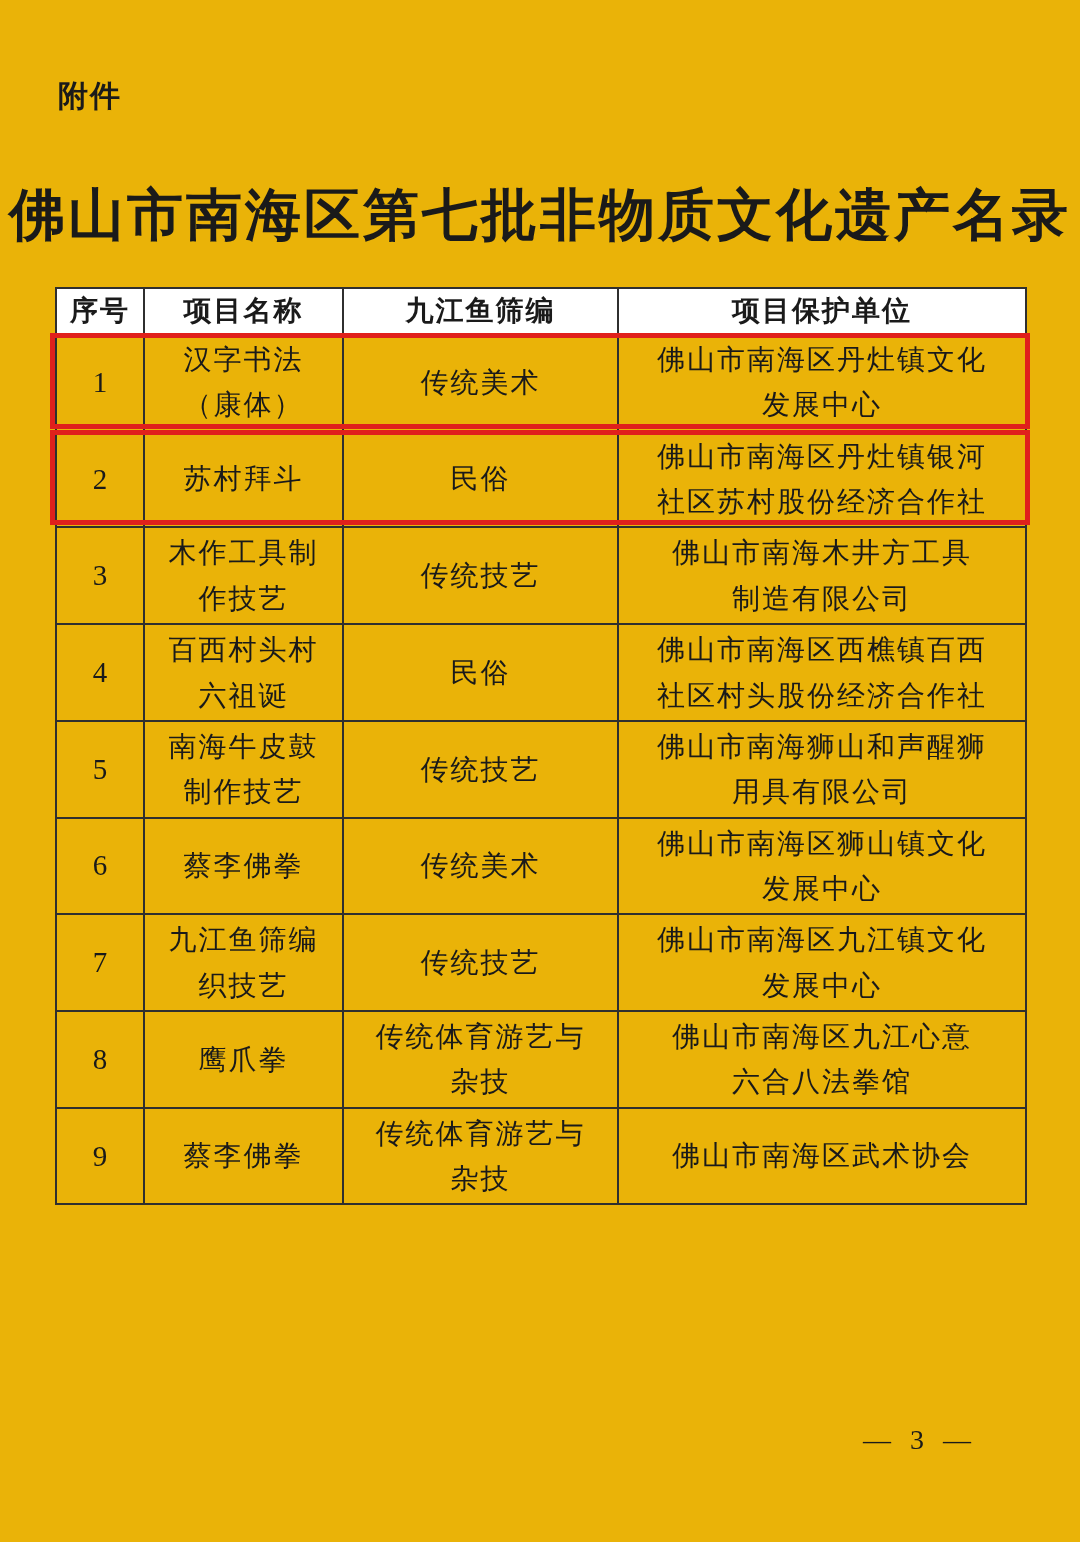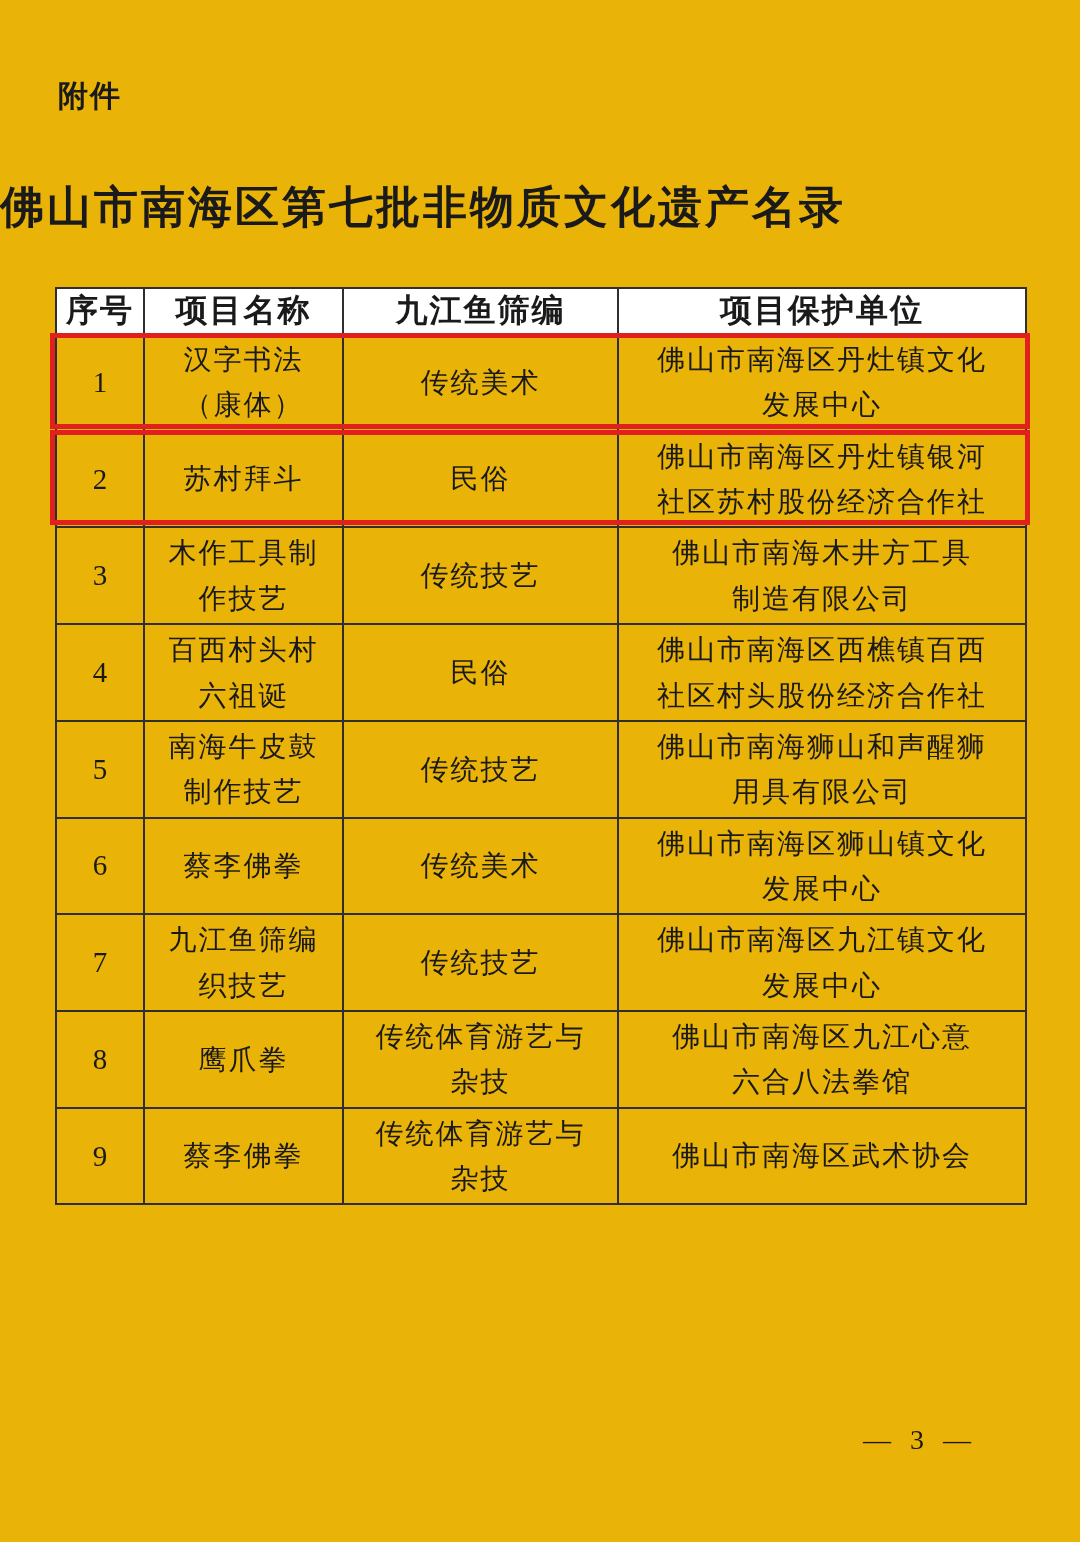--- a/index.html
+++ b/index.html
@@ -21,24 +21,24 @@
     font-family: "Liberation Sans", "DejaVu Sans", sans-serif;
     font-weight: 600;
     font-size: 30px;
     letter-spacing: 2px;
   }
   .title {
     position: absolute;
     left: 0;
     right: 0;
     top: 178px;
-    text-align: left;
+    text-align: center;
     font-family: "Liberation Serif", "DejaVu Serif", serif;
     font-weight: bold;
-    font-size: 44px;
+    font-size: 56px;
     letter-spacing: 3px;
     white-space: nowrap;
   }
   .table-wrap {
     position: absolute;
     left: 55px;
     top: 287px;
     width: 970px;
   }
   table.heritage {
@@ -50,21 +50,21 @@
     border: 2px solid #2f2f2f;
     text-align: center;
     vertical-align: middle;
     white-space: pre-line;
     overflow: hidden;
   }
   table.heritage th {
     height: 46px;
     font-family: "Liberation Sans", "DejaVu Sans", sans-serif;
     font-weight: 700;
-    font-size: 32px;
+    font-size: 28px;
     letter-spacing: 2px;
     background: #ffffff;
   }
   table.heritage td {
     height: 95px;
     font-size: 28px;
     line-height: 1.62;
     letter-spacing: 2px;
     padding: 2px 4px;
   }

